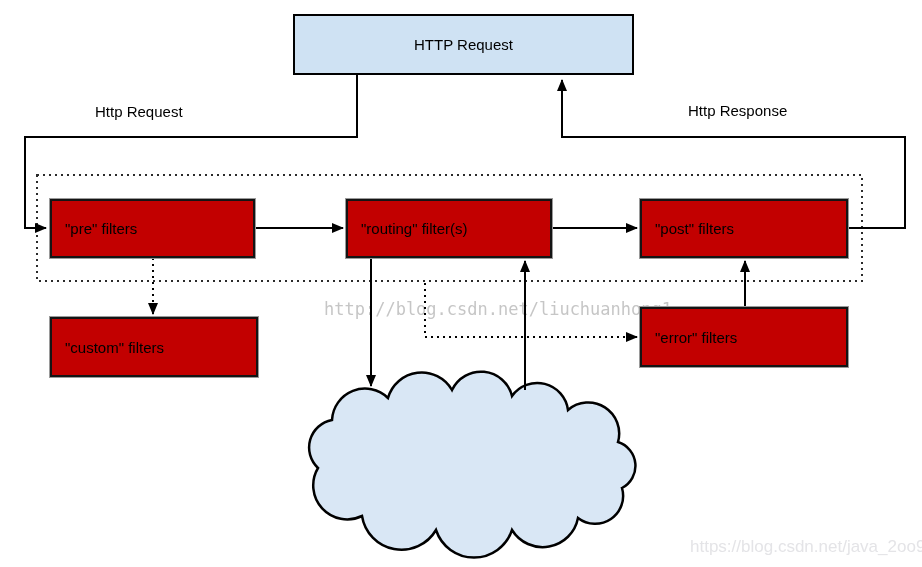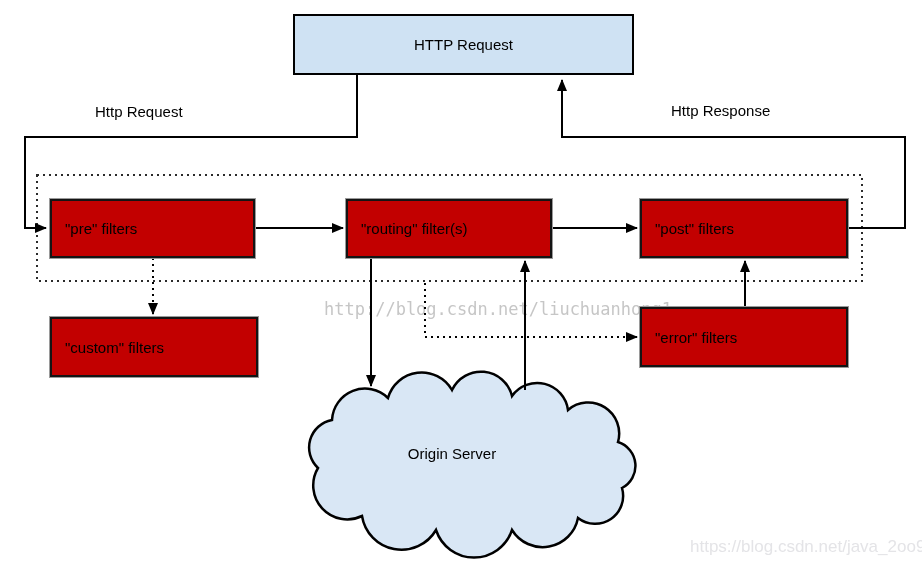--- a/index.html
+++ b/index.html
@@ -75,21 +75,21 @@
   #custom-box  { left: 50px;  top: 317px; width: 208px; height: 60px; }
   #error-box   { left: 640px; top: 307px; width: 208px; height: 60px; }
   .flow-label {
     position: absolute;
     z-index: 2;
     font-size: 15px;
     color: #000000;
     white-space: nowrap;
   }
   #http-request-label  { left: 95px;  top: 103px; }
-  #http-response-label { left: 671px; top: 102px; }
+  #http-response-label { left: 688px; top: 102px; }
   #origin-server-label {
     position: absolute;
     z-index: 2;
     left: 352px;
     top: 445px;
     width: 200px;
     text-align: center;
     font-size: 15px;
     color: #000000;
   }
@@ -165,15 +165,14 @@
   </div>
 
   <div class="node red-box" id="error-box">
     <span>"error" filters</span>
   </div>
 
   <div class="flow-label" id="http-request-label">Http Request</div>
 
   <div class="flow-label" id="http-response-label">Http Response</div>
 
-  <div id="origin-server-label">Origin Server</div>
 
 </div>
 
 </body></html>

